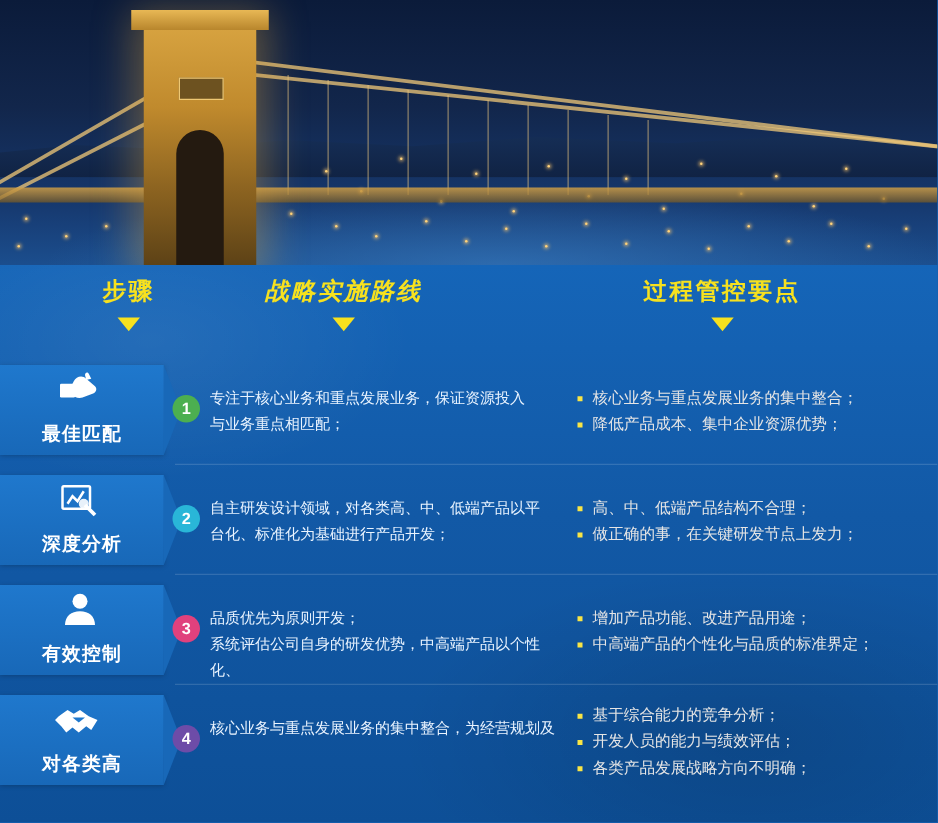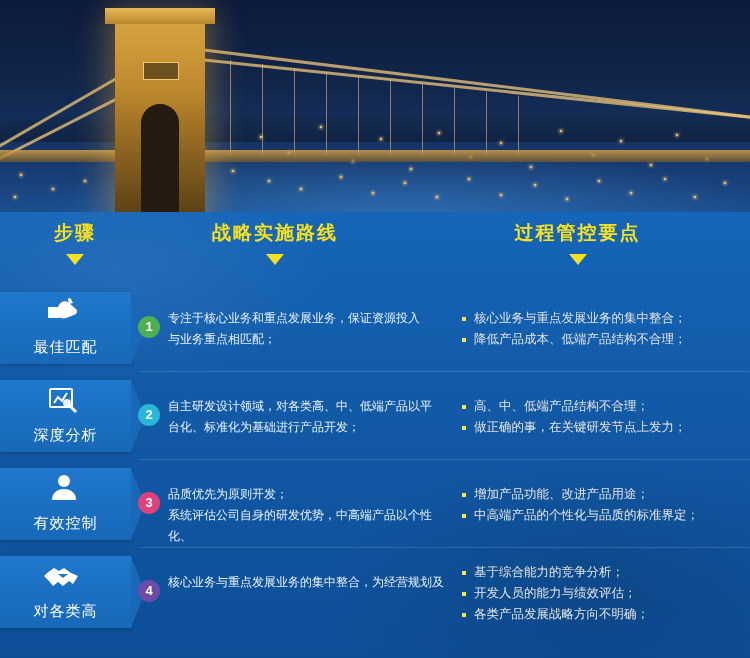--- a/index.html
+++ b/index.html
@@ -138,22 +138,22 @@
     letter-spacing: 2px;
     white-space: nowrap;
   }
   .col-head .tri {
     margin: 8px auto 0;
     width: 0; height: 0;
     border-left: 9px solid transparent;
     border-right: 9px solid transparent;
     border-top: 11px solid #f7e11e;
   }
-  .ch-step { left: 0; top: 0; width: 150px; }
-  .ch-route { left: 180px; top: 0; width: 190px; }
+  .ch-step { left: 0; top: 0; width: 150px; padding-left: 28px; }
+  .ch-route { left: 180px; top: 0; width: 190px; font-style: italic; }
   .ch-ctrl { left: 470px; top: 0; width: 215px; }
 
   
   .rows {
     position: absolute;
     left: 0; top: 284px;
     width: 750px;
   }
   .row {
     position: relative;
@@ -188,21 +188,21 @@
     left: 44px; top: 4px;
     width: 40px; height: 32px;
     color: #ffffff;
   }
   .banner .blabel {
     position: absolute;
     left: 0; right: 0; bottom: 7px;
     text-align: center;
     color: #ffffff;
     font-size: 15px;
-    font-weight: normal;
+    font-weight: bold;
     letter-spacing: 1px;
   }
 
   
   .badge {
     position: absolute;
     left: 138px; top: 32px;
     width: 22px; height: 22px;
     border-radius: 50%;
     color: #ffffff;
@@ -343,21 +343,21 @@
         </div>
         <div class="blabel">最佳匹配</div>
       </div>
       <div class="badge" style="background:#4caf50">1</div>
       <div class="mid">
         <p>专注于核心业务和重点发展业务，保证资源投入</p>
         <p>与业务重点相匹配；</p>
       </div>
       <div class="right">
         <div class="bi">核心业务与重点发展业务的集中整合；</div>
-        <div class="bi">降低产品成本、低端产品结构不合理；</div>
+        <div class="bi">降低产品成本、集中企业资源优势；</div>
       </div>
       <div class="row-sep"></div>
     </div>
 
     <div class="row">
       <div class="banner">
         <div class="bicon">
           <svg viewBox="0 0 40 32" width="40" height="32" fill="none" stroke="#ffffff" stroke-width="2">
             <rect x="6" y="5" width="22" height="18" rx="1"></rect>
             <path d="M10 19l4-6 4 4 5-8" stroke-width="2"></path>

